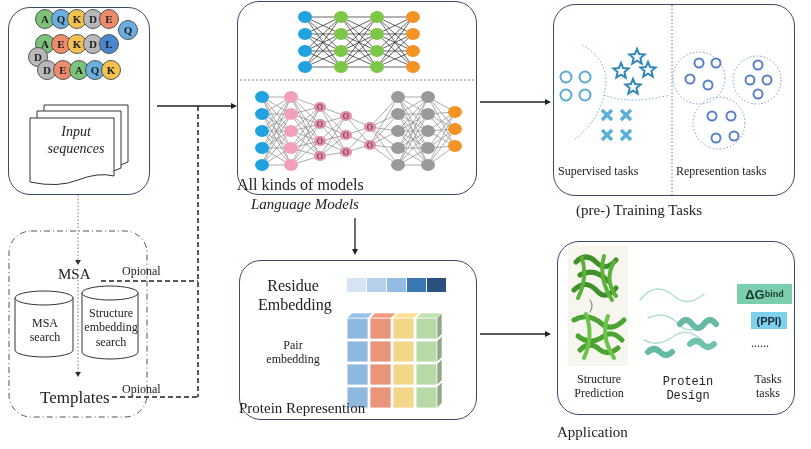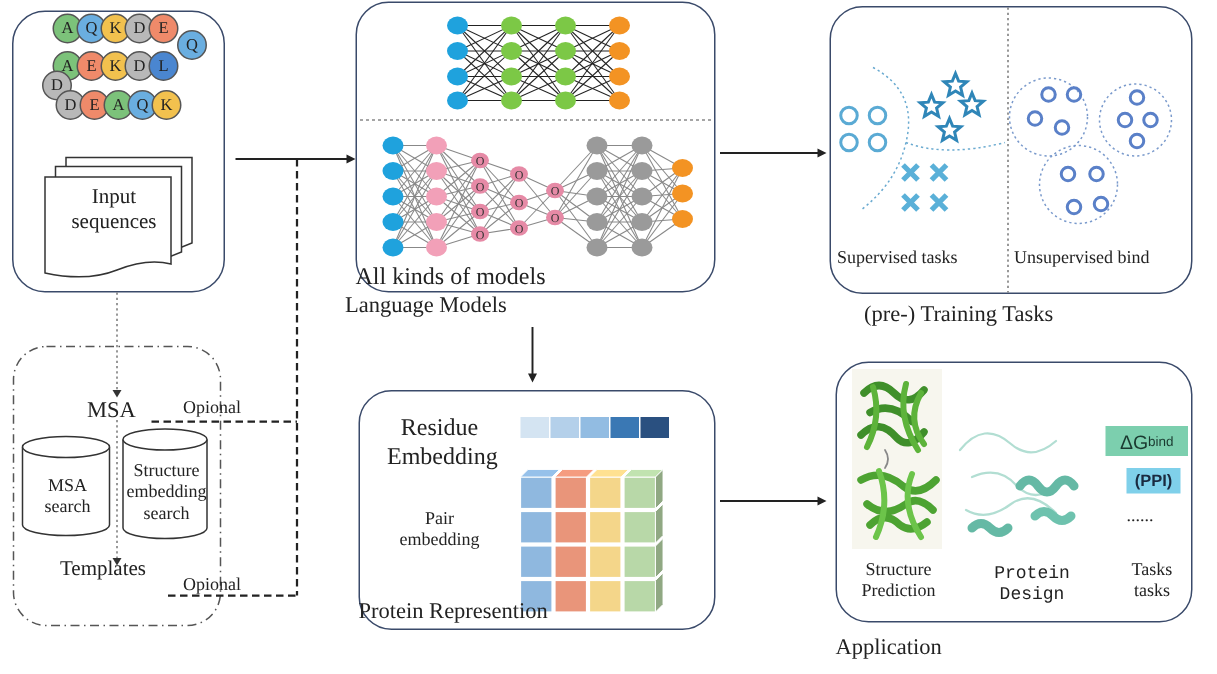--- a/index.html
+++ b/index.html
@@ -1,17 +1,17 @@
 <!DOCTYPE html>
 <html><head>
 <meta charset="utf-8">
 <style>
   html,body{margin:0;padding:0;background:#fff;}
   body{width:811px;height:449px;position:relative;overflow:hidden;font-family:"Liberation Serif","DejaVu Serif",serif;color:#222;}
-  .abs{position:absolute;}
+  .abs{position:absolute;font-weight:bold;}
   .panel{position:absolute;border:1.3px solid #3a4a6a;border-radius:22px;background:#fff;box-sizing:border-box;}
   .caption{position:absolute;font-size:15px;white-space:nowrap;}
   .small{position:absolute;font-size:12px;text-align:center;line-height:1.2;}
   svg{position:absolute;overflow:visible;}
   .bead{position:absolute;width:20px;height:20px;border-radius:50%;border:1px solid #555;box-sizing:border-box;font-size:11px;display:flex;align-items:center;justify-content:center;font-family:"Liberation Serif",serif;}
 </style>
 </head>
 <body>
 
 <div class="panel" style="left:8px;top:7px;width:142px;height:188px;"></div>
@@ -33,21 +33,21 @@
     <div class="bead" style="left: 69px; top: 60px; background: rgb(124, 194, 122);">A</div>
     <div class="bead" style="left: 85px; top: 60px; background: rgb(106, 174, 224);">Q</div>
     <div class="bead" style="left: 101px; top: 60px; background: rgb(242, 193, 78);">K</div>
   </div>
 
 <svg style="left:28px;top:104px;" width="110" height="90">
   <path d="M16 1 H100 V58 Q90 62 85 64 H16 Z" fill="#fff" stroke="#333" stroke-width="1"></path>
   <path d="M9 7 H93 V64 Q83 68 78 70 H9 Z" fill="#fff" stroke="#333" stroke-width="1"></path>
   <path d="M2 14 H86 V72 Q70 68 50 76 Q30 84 2 78 Z" fill="#fff" stroke="#333" stroke-width="1"></path>
 </svg>
-<div class="small" style="left:36px;top:124px;width:80px;font-size:14px;">
+<div class="small" style="left:36px;top:124px;width:80px;font-size:14px;font-style:italic;">
   <div>Input</div>
   <div>sequences</div>
 </div>
 
 <svg style="left:0;top:0;" width="811" height="449">
   <rect x="9" y="231" width="138" height="186" rx="22" fill="none" stroke="#555" stroke-width="1" stroke-dasharray="6,3,1,3"></rect>
 
   <line x1="78" y1="195" x2="78" y2="262" stroke="#777" stroke-width="1" stroke-dasharray="1.5,2"></line>
   <polygon points="75,260 81,260 78,265" fill="#333"></polygon>
   <line x1="78" y1="280" x2="78" y2="374" stroke="#777" stroke-width="1" stroke-dasharray="1.5,2"></line>
@@ -82,21 +82,21 @@
 <div class="caption" style="left:122px;top:264px;font-size:12px;">Opional</div>
 <div class="small" style="left:18px;top:316px;width:54px;">
   <div>MSA</div>
   <div>search</div>
 </div>
 <div class="small" style="left:83px;top:306px;width:56px;">
   <div>Structure</div>
   <div>embedding</div>
   <div>search</div>
 </div>
-<div class="caption" style="left:40px;top:372px;font-size:14px;">Templates</div>
+<div class="caption" style="left:40px;top:388px;font-size:17px;">Templates</div>
 <div class="caption" style="left:122px;top:382px;font-size:12px;">Opional</div>
 
 <div class="panel" style="left:237px;top:1px;width:240px;height:194px;"></div>
 <svg id="nn" style="left:0;top:0;" width="811" height="449">
     <line x1="305" y1="17" x2="341" y2="17" stroke="#222" stroke-width="0.7"></line>
     <line x1="305" y1="17" x2="341" y2="34" stroke="#222" stroke-width="0.7"></line>
     <line x1="305" y1="17" x2="341" y2="51" stroke="#222" stroke-width="0.7"></line>
     <line x1="305" y1="17" x2="341" y2="67" stroke="#222" stroke-width="0.7"></line>
     <line x1="305" y1="34" x2="341" y2="17" stroke="#222" stroke-width="0.7"></line>
     <line x1="305" y1="34" x2="341" y2="34" stroke="#222" stroke-width="0.7"></line>
@@ -308,21 +308,21 @@
     <ellipse cx="428" cy="97" rx="7" ry="5.95" fill="#9a9a9a"></ellipse>
     <ellipse cx="428" cy="114" rx="7" ry="5.95" fill="#9a9a9a"></ellipse>
     <ellipse cx="428" cy="131" rx="7" ry="5.95" fill="#9a9a9a"></ellipse>
     <ellipse cx="428" cy="148" rx="7" ry="5.95" fill="#9a9a9a"></ellipse>
     <ellipse cx="428" cy="165" rx="7" ry="5.95" fill="#9a9a9a"></ellipse>
     <ellipse cx="455" cy="112" rx="7" ry="5.95" fill="#f39323"></ellipse>
     <ellipse cx="455" cy="129" rx="7" ry="5.95" fill="#f39323"></ellipse>
     <ellipse cx="455" cy="146" rx="7" ry="5.95" fill="#f39323"></ellipse>
   </svg>
 <div class="caption" style="left:237px;top:176px;width:240px;font-size:16px;">All kinds of models</div>
-<div class="caption" style="left:230px;top:196px;width:240px;">Language Models</div>
+<div class="caption" style="left:251px;top:196px;width:240px;font-style:italic;">Language Models</div>
 
 <div class="panel" style="left:553px;top:4px;width:242px;height:192px;"></div>
 <svg id="train" style="left:0;top:0;" width="811" height="449">
     <line x1="672" y1="5" x2="672" y2="195" stroke="#777" stroke-width="1" stroke-dasharray="1.5,2"></line>
     <path d="M582 45 Q610 60 605 90 Q600 120 574 140" fill="none" stroke="#6aaad0" stroke-dasharray="1.5,2"></path>
     <path d="M604 95 Q630 105 670 95" fill="none" stroke="#6aaad0" stroke-dasharray="1.5,2"></path>
     <circle cx="566" cy="77" r="5.5" fill="none" stroke="#5aaad4" stroke-width="2"></circle>
     <circle cx="585" cy="77" r="5.5" fill="none" stroke="#5aaad4" stroke-width="2"></circle>
     <circle cx="566" cy="95" r="5.5" fill="none" stroke="#5aaad4" stroke-width="2"></circle>
     <circle cx="585" cy="95" r="5.5" fill="none" stroke="#5aaad4" stroke-width="2"></circle>
@@ -344,21 +344,21 @@
     <circle cx="750" cy="80" r="4.5" fill="none" stroke="#5a80c8" stroke-width="2"></circle>
     <circle cx="767" cy="80" r="4.5" fill="none" stroke="#5a80c8" stroke-width="2"></circle>
     <circle cx="758" cy="94" r="4.5" fill="none" stroke="#5a80c8" stroke-width="2"></circle>
     <circle cx="719" cy="123" r="26" fill="none" stroke="#7a9acc" stroke-dasharray="1.5,2"></circle>
     <circle cx="712" cy="116" r="4.5" fill="none" stroke="#5a80c8" stroke-width="2"></circle>
     <circle cx="731" cy="116" r="4.5" fill="none" stroke="#5a80c8" stroke-width="2"></circle>
     <circle cx="716" cy="138" r="4.5" fill="none" stroke="#5a80c8" stroke-width="2"></circle>
     <circle cx="734" cy="136" r="4.5" fill="none" stroke="#5a80c8" stroke-width="2"></circle>
   </svg>
 <div class="caption" style="left:558px;top:164px;width:118px;font-size:12px;">Supervised tasks</div>
-<div class="caption" style="left:676px;top:164px;width:118px;font-size:12px;">Unsupervised bind</div>
+<div class="caption" style="left:676px;top:164px;width:118px;font-size:12px;">Represention tasks</div>
 <div class="caption" style="left:576px;top:202px;width:242px;">(pre-) Training Tasks</div>
 
 <div class="panel" style="left:239px;top:260px;width:238px;height:160px;"></div>
 <div class="small" style="left:258px;top:276px;width:70px;font-size:16px;">
   <div>Residue</div>
   <div>Embedding</div>
 </div>
 <div class="small" style="left:258px;top:338px;width:70px;font-size:12px;">
   <div>Pair</div>
   <div>embedding</div>

